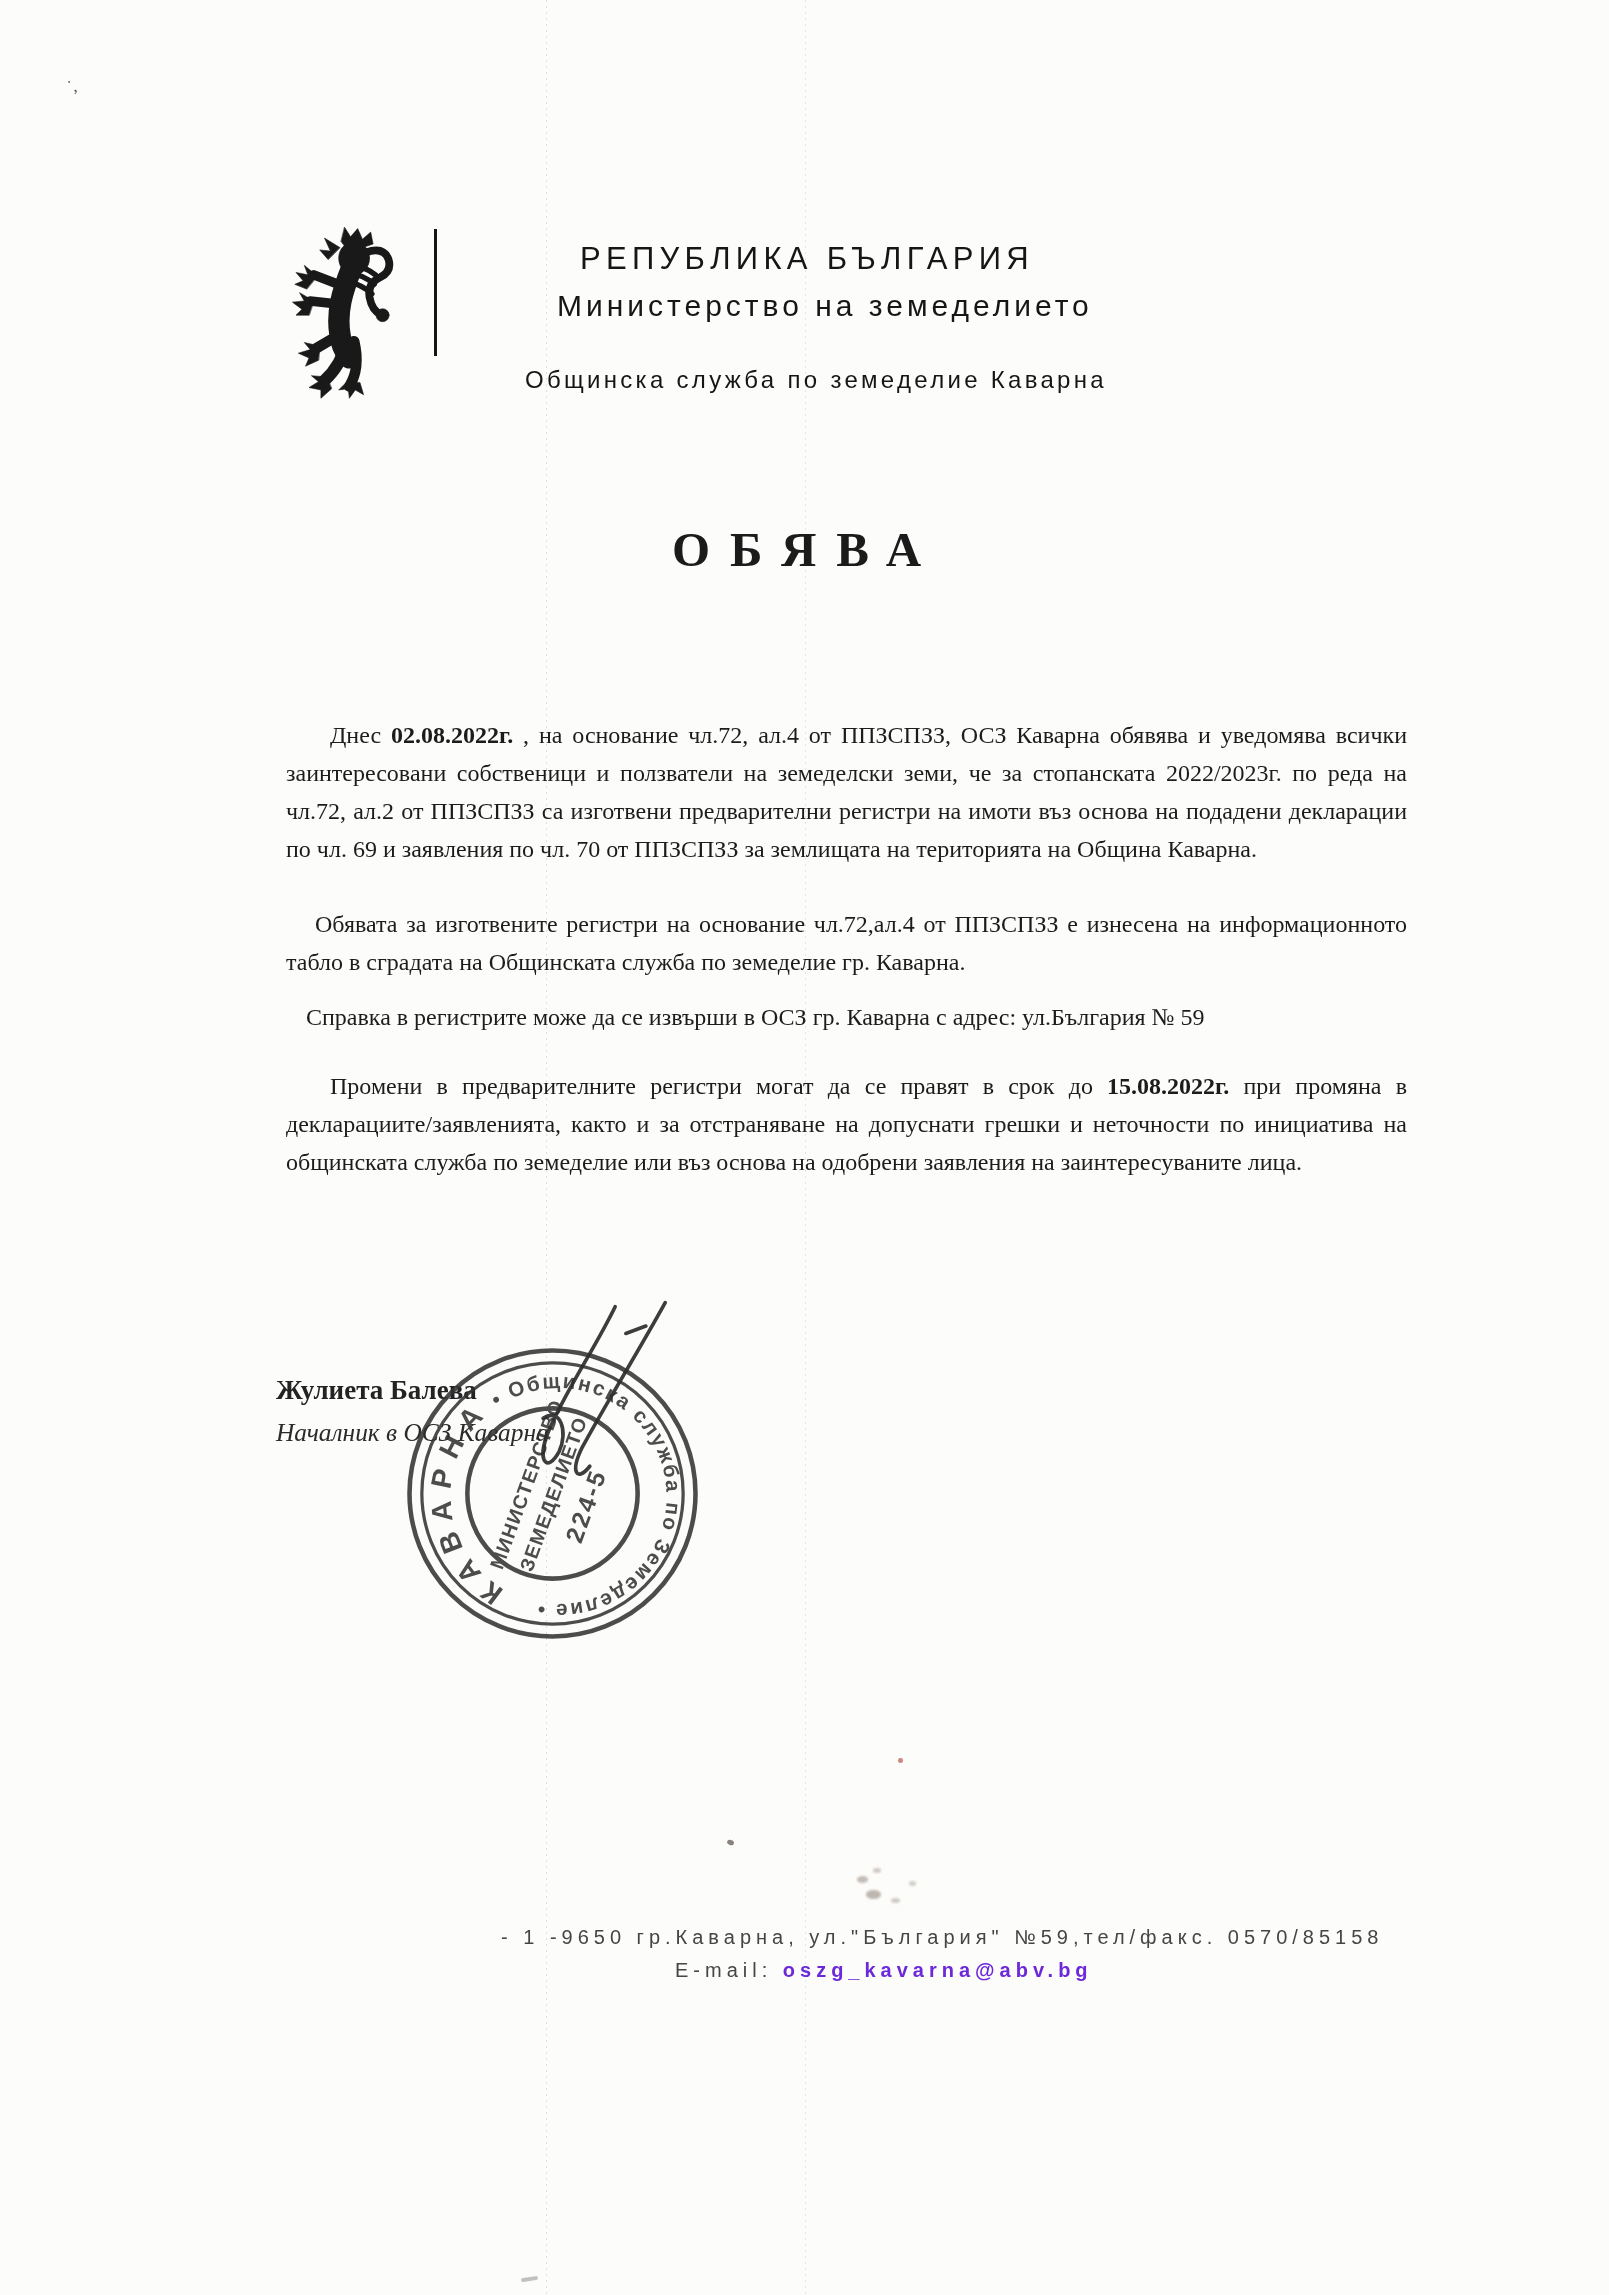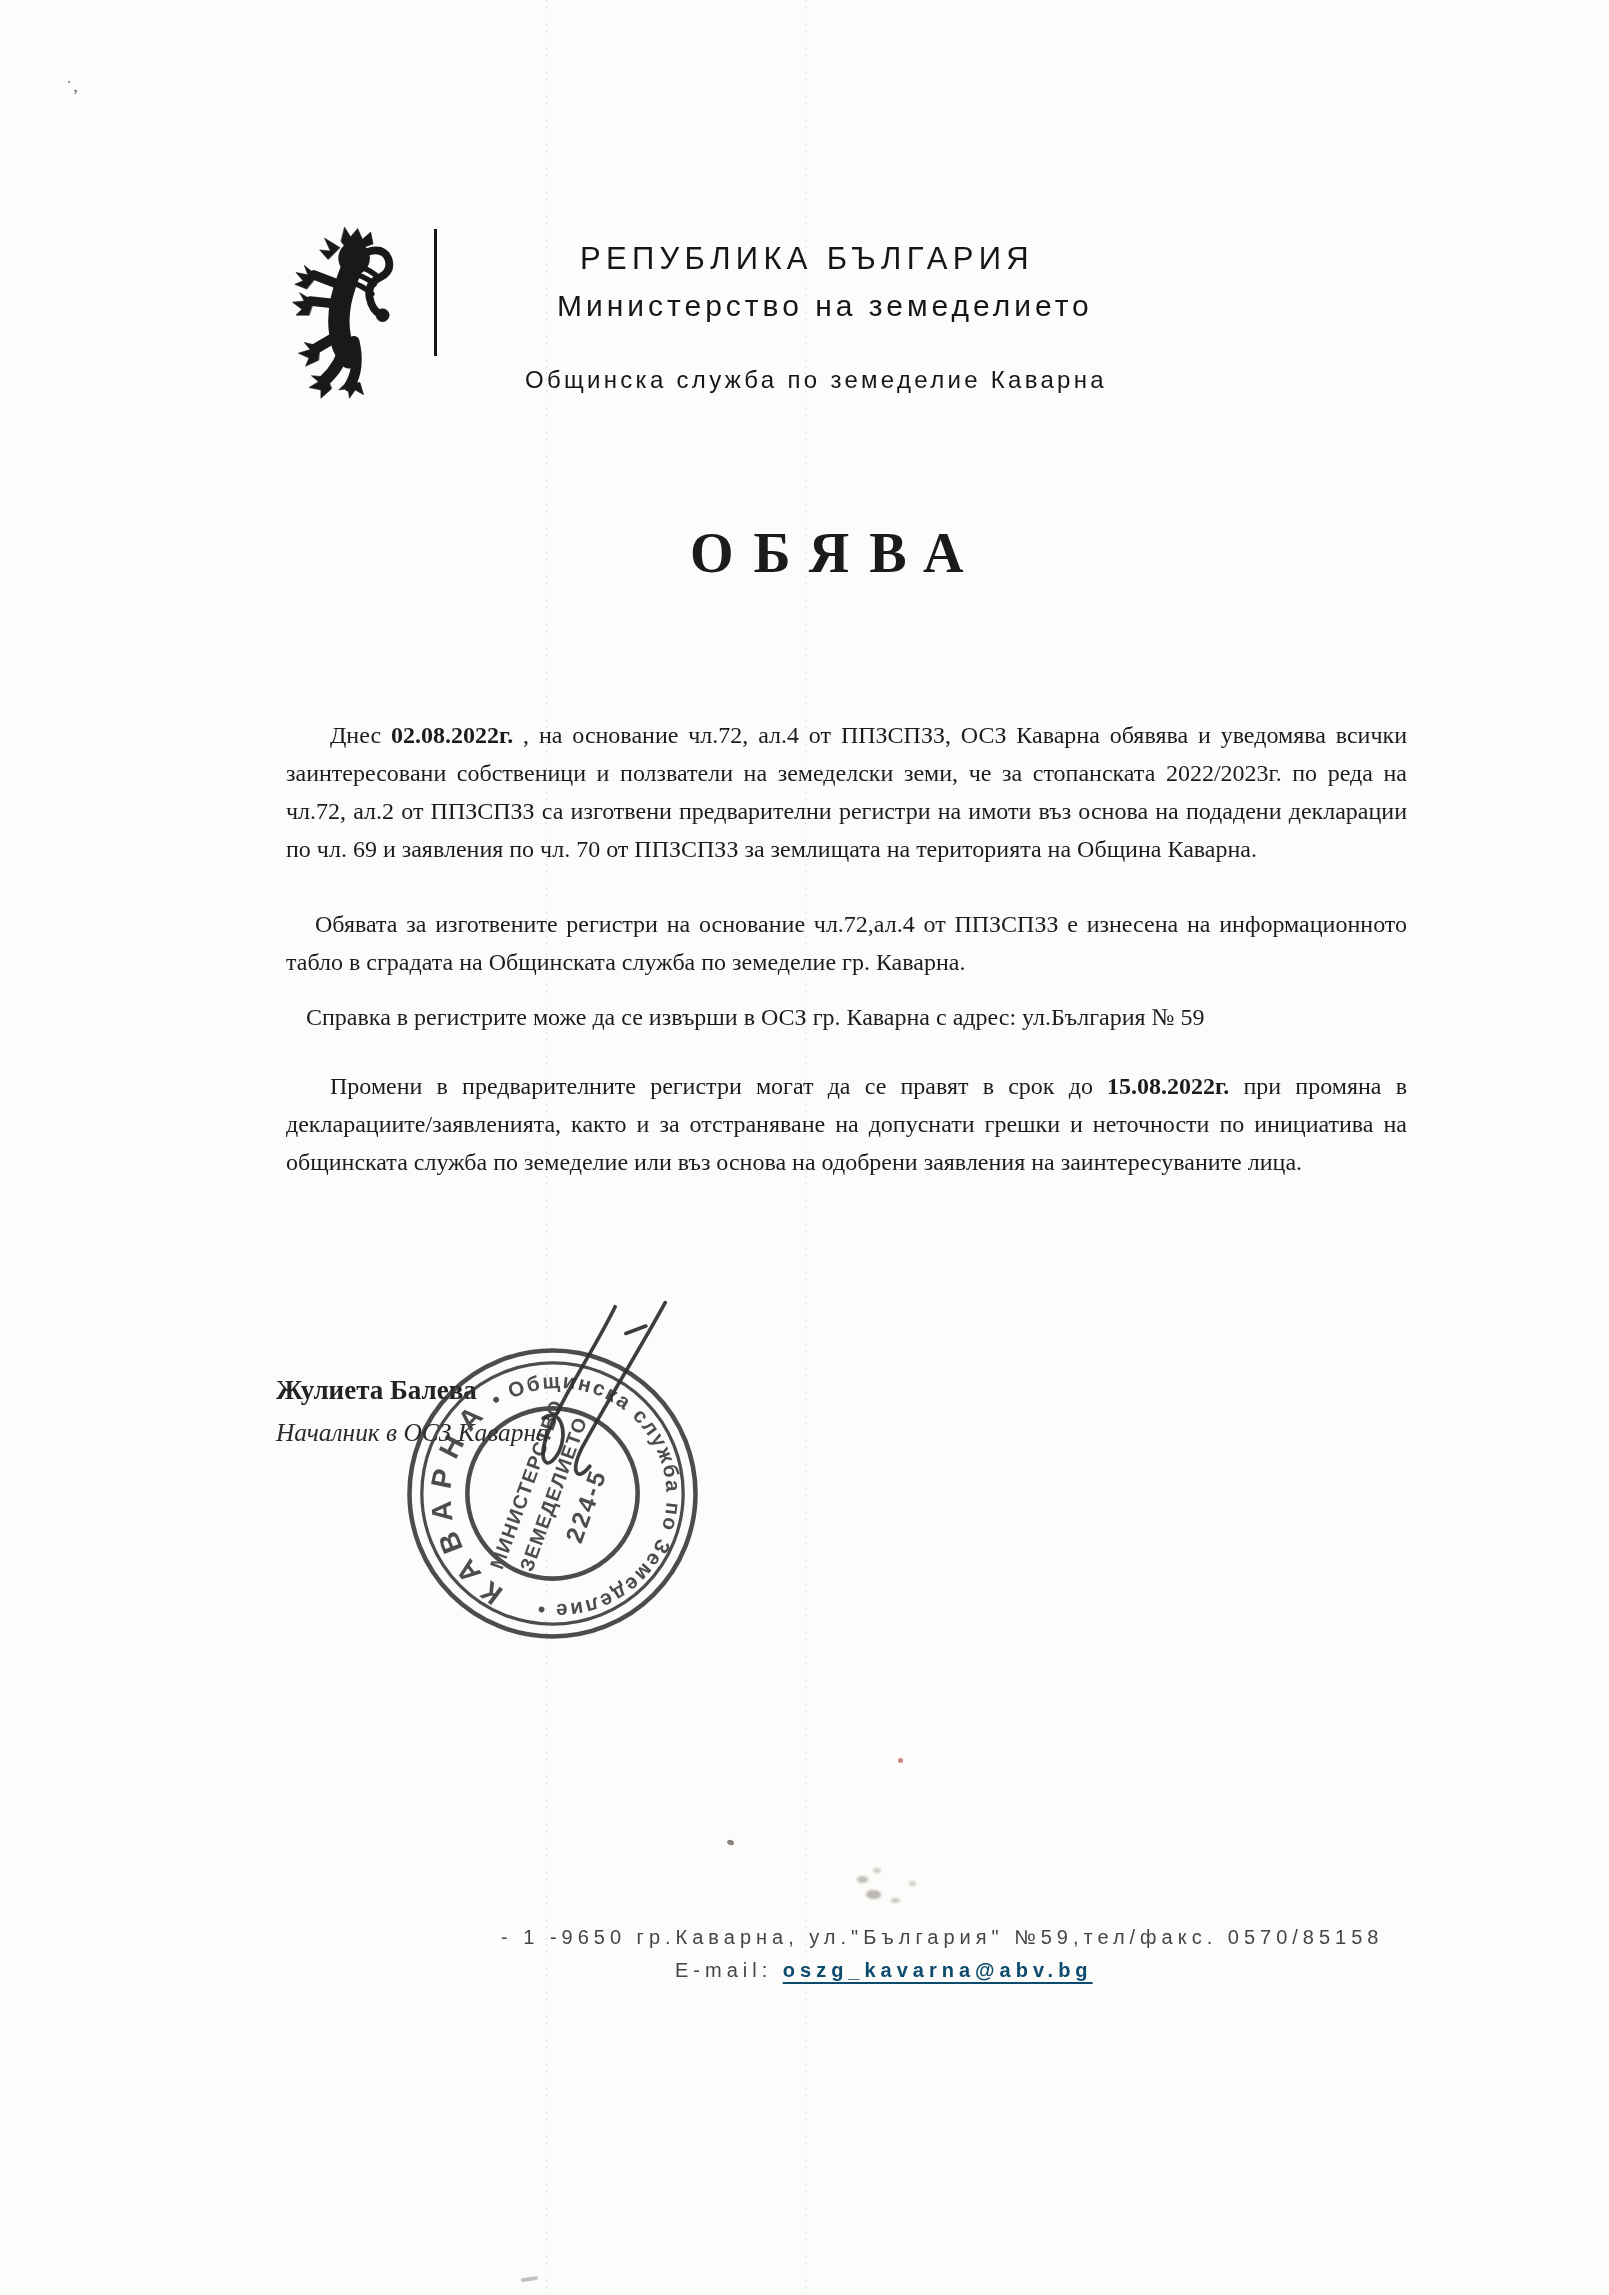--- a/index.html
+++ b/index.html
@@ -24,22 +24,22 @@
     font-weight:400;color:#161616;white-space:nowrap;
   }
   .h1{left:580px;top:241px;font-size:31px;letter-spacing:5.3px;}
   .h2{left:557px;top:289px;font-size:30px;letter-spacing:4px;}
   .h3{left:442px;top:326px;font-size:27px;letter-spacing:3.3px;}
   .h4{left:525px;top:366px;font-size:24px;letter-spacing:3.3px;}
   .lion{position:absolute;left:283px;top:225px;width:128px;height:178px;}
   .divider{position:absolute;left:434px;top:229px;width:2.7px;height:127px;background:#151515;}
   
   .title{
-    position:absolute;left:690px;top:521px;
-    font-size:56px;font-weight:700;letter-spacing:20px;color:#1b1b1b;
+    position:absolute;left:672px;top:521px;
+    font-size:49px;font-weight:700;letter-spacing:20px;color:#1b1b1b;
     font-family:"Liberation Serif", serif;white-space:nowrap;
   }
   
   .body{
     position:absolute;left:286px;top:716px;width:1121px;
     font-size:24px;line-height:38px;text-align:justify;color:#1c1c1c;
   }
   .body p{margin:0;}
   .p1{text-indent:44px;}
   .p2{margin-top:37px !important;text-indent:29px;}
@@ -52,22 +52,22 @@
   .stamp{position:absolute;left:390px;top:1331px;width:325px;height:325px;opacity:.87;}
   .sig-strokes{position:absolute;left:495px;top:1248px;width:267px;height:287px;}
   
   .footer-line{
     position:absolute;font-family:"Liberation Sans", sans-serif;
     font-size:20px;letter-spacing:5px;color:#454545;white-space:nowrap;
   }
   .f1{left:501px;top:1926px;}
   .f2{left:675px;top:1959px;}
   .email{
-    font-weight:700;color:#0c4a6e;
-    text-decoration:underline;text-decoration-thickness:2px;text-underline-offset:4.7px;margin-top:35px;
+    font-weight:700;color:#6d28d9;
+    text-decoration-thickness:2px;text-underline-offset:4.7px;margin-top:35px;
   }
   
   .artifact{position:absolute;pointer-events:none;}
   .a-comma{left:67px;top:76px;font-size:17.4px;color:#555;transform:rotate(-8deg);font-family:"Liberation Serif",serif;}
   .a-red{left:898px;top:1758px;width:4.7px;height:4.7px;border-radius:50%;background:#b5493f;opacity:.65;}
   .a-speck{left:727px;top:1840px;width:6.7px;height:5.3px;border-radius:50%;background:#6b625c;opacity:.8;transform:rotate(20deg);}
   .smudge{position:absolute;border-radius:50%;background:#8a7f74;filter:blur(1px);}
   .a-bottom{left:521px;top:2277px;width:17.4px;height:4px;background:#7a7a7a;opacity:.45;border-radius:2px;transform:rotate(-8deg);}
 </style>
 </head>

